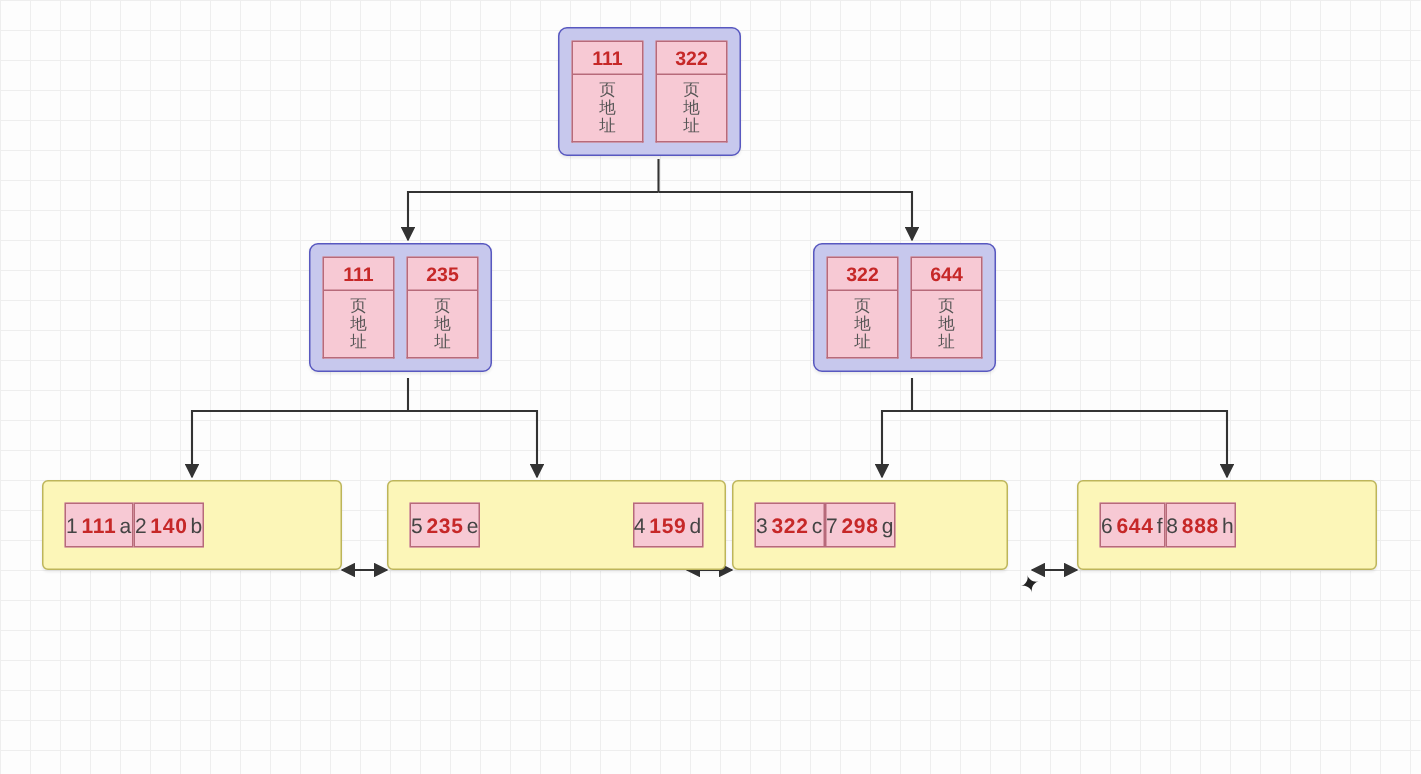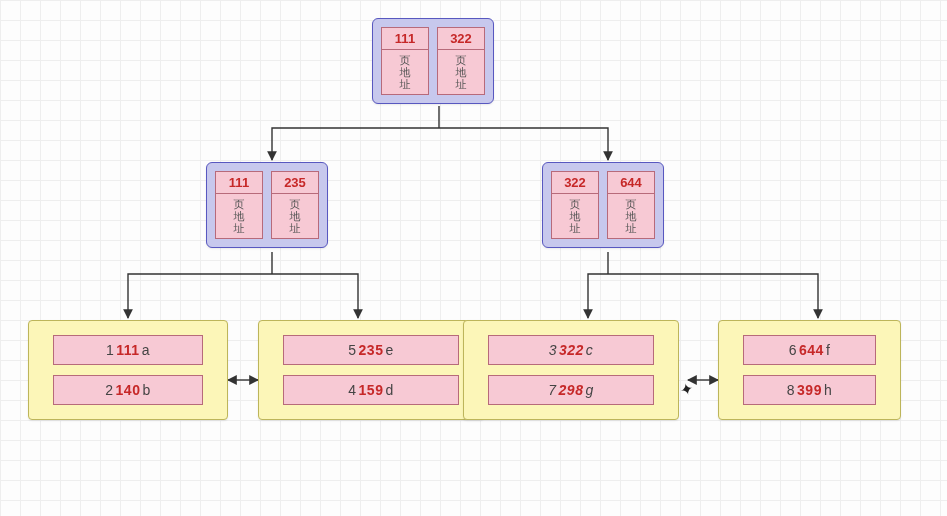--- a/index.html
+++ b/index.html
@@ -57,25 +57,23 @@
     text-align: center;
     padding: 4px 17px;
     line-height: 1.1;
   }
 
   .leaf-node {
     position: absolute;
     background: #fcf6b8;
     border: 1.5px solid #bdb55a;
     border-radius: 4px;
-    padding: 14px 24px;
+    padding: 14px 14px;
     box-sizing: border-box;
     display: flex;
-    flex-direction: column;
-    gap: 10px;
     box-shadow: 0 1px 2px rgba(0,0,0,0.08);
   }
   .leaf-row {
     background: #f7c9d4;
     border: 1px solid #b76a7a;
     text-align: center;
     font-size: 14px;
     padding: 6px 0;
     color: #444;
     letter-spacing: 0.5px;
@@ -150,28 +148,28 @@
     <div class="idx-key">644</div>
     <div class="idx-ptr">页地<br>址</div>
   </div>
 </div>
 
 <div class="leaf-node" style="left:28px; top:320px; width:200px;">
   <div class="leaf-row"><span class="pre">1</span><span class="sep"></span><span class="key">111</span><span class="sep"></span><span class="suf">a</span></div>
   <div class="leaf-row"><span class="pre">2</span><span class="sep"></span><span class="key">140</span><span class="sep"></span><span class="suf">b</span></div>
 </div>
 
-<div class="leaf-node" style="left:258px; top:320px; width:226px;">
+<div class="leaf-node" style="left:258px; top:320px; width:226px;justify-content:space-between;">
   <div class="leaf-row"><span class="pre">5</span><span class="sep"></span><span class="key">235</span><span class="sep"></span><span class="suf">e</span></div>
   <div class="leaf-row"><span class="pre">4</span><span class="sep"></span><span class="key">159</span><span class="sep"></span><span class="suf">d</span></div>
 </div>
 
-<div class="leaf-node" style="left:463px; top:320px; width:216px;font-style:italic;">
+<div class="leaf-node" style="left:488px; top:320px; width:184px;">
   <div class="leaf-row"><span class="pre">3</span><span class="sep"></span><span class="key">322</span><span class="sep"></span><span class="suf">c</span></div>
   <div class="leaf-row"><span class="pre">7</span><span class="sep"></span><span class="key">298</span><span class="sep"></span><span class="suf">g</span></div>
 </div>
 
-<div class="leaf-node" style="left:718px; top:320px; width:183px;">
+<div class="leaf-node" style="left:718px; top:320px; width:200px;">
   <div class="leaf-row"><span class="pre">6</span><span class="sep"></span><span class="key">644</span><span class="sep"></span><span class="suf">f</span></div>
-  <div class="leaf-row"><span class="pre">8</span><span class="sep"></span><span class="key">399</span><span class="sep"></span><span class="suf">h</span></div>
+  <div class="leaf-row"><span class="pre">8</span><span class="sep"></span><span class="key">888</span><span class="sep"></span><span class="suf">h</span></div>
 </div>
 
 <div class="cursor-icon" style="left:680px; top:380px;">✦</div>
 
 </body></html>

